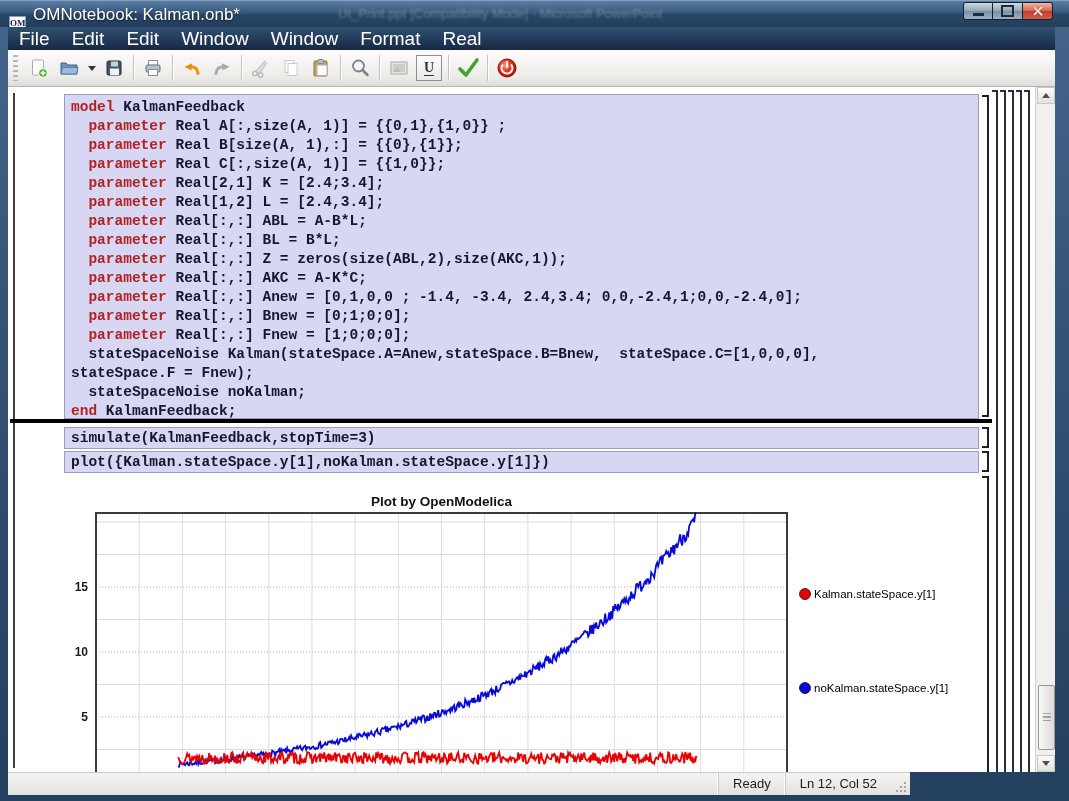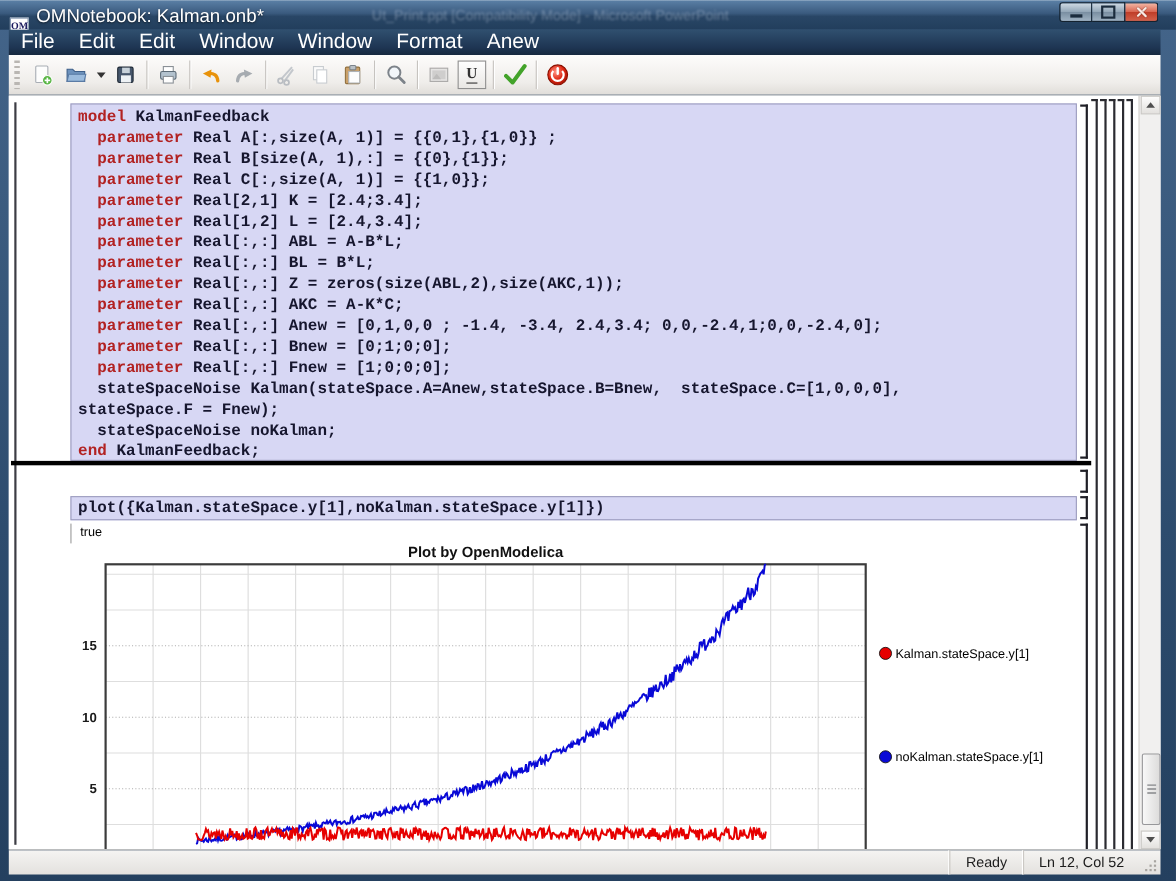--- a/index.html
+++ b/index.html
@@ -64,21 +64,21 @@
   .scrollbar{position:absolute;left:1027px;top:0;width:20px;height:685px;background:#f1f0ef;border-left:1px solid #d3d1ce;box-sizing:border-box;}
   .sb-btn{position:absolute;left:1px;width:18px;height:17px;background:linear-gradient(#fdfdfd,#e3e1de);
     border:1px solid #c9c7c4;box-sizing:border-box;display:flex;align-items:center;justify-content:center;}
   .sb-up{top:0;} .sb-down{bottom:0;}
   .tri-up{width:0;height:0;border-left:4px solid transparent;border-right:4px solid transparent;border-bottom:5px solid #4f4f4f;}
   .tri-down{width:0;height:0;border-left:4px solid transparent;border-right:4px solid transparent;border-top:5px solid #4f4f4f;}
   .sb-thumb{position:absolute;left:2px;top:598px;width:15px;height:63px;border:1px solid #97979a;border-radius:2px;
     background:linear-gradient(90deg,#f8f8f8,#dddcdb);display:flex;align-items:center;justify-content:center;}
   .sb-grip{width:8px;height:9px;background:repeating-linear-gradient(180deg,#9fa0a2 0 1.5px,transparent 1.5px 3.5px);}
   
-  .statusbar{position:absolute;left:8px;top:772px;width:1047px;height:23px;display:flex;align-items:flex-start;
+  .statusbar{position:absolute;left:8px;top:772px;width:902px;height:23px;display:flex;align-items:flex-start;
     background:linear-gradient(180deg,#f5f4f2,#e3e1de);border-top:1px solid #cecbc7;box-sizing:border-box;font-size:13px;color:#1c1c1c;}
   .sb-spacer{flex:1;}
   .sb-sec{padding:0 14px;border-left:1px solid #cbc8c4;box-shadow:-1px 0 0 #fff;line-height:22px;white-space:nowrap;}
   .resize-grip{width:14px;height:14px;margin:6px 3px 0 2px;position:relative;}
   .resize-grip::before{content:"";position:absolute;right:1px;bottom:1px;width:2px;height:2px;background:#a8a5a1;
     box-shadow:-4px 0 0 #a8a5a1,0 -4px 0 #a8a5a1,-8px 0 0 #a8a5a1,0 -8px 0 #a8a5a1,-4px -4px 0 #a8a5a1;}
 </style>
 </head>
 <body>
 
@@ -101,21 +101,21 @@
     </div>
   </div>
 
   <div class="menubar" id="menubar">
       <span class="menu-item">File</span>
       <span class="menu-item">Edit</span>
       <span class="menu-item">Edit</span>
       <span class="menu-item">Window</span>
       <span class="menu-item">Window</span>
       <span class="menu-item">Format</span>
-      <span class="menu-item">Anew</span>
+      <span class="menu-item">Real</span>
     </div>
 
   <div class="toolbar">
     <div class="grip"></div>
     <div class="tbtn">
       <svg width="22" height="22" viewBox="0 0 22 22">
         <rect x="4.5" y="3" width="11" height="15" rx="1" fill="#fdfdfd" stroke="#a8adb4"></rect>
         <circle cx="15" cy="16" r="4.4" fill="#58b544" stroke="#fff"></circle>
         <rect x="14.3" y="13.6" width="1.5" height="5" fill="#fff"></rect>
           <rect x="12.6" y="15.3" width="5" height="1.5" fill="#fff"></rect>
@@ -222,22 +222,22 @@
       </svg>
     </div>
   </div>
 
   <div class="main">
     <div class="notebook">
       <div class="left-rail"></div>
 
       <div class="cell cell-code" id="code-cell"><div><span class="kw">model</span> KalmanFeedback</div><div>  <span class="kw">parameter</span> Real A[:,size(A, 1)] = {{0,1},{1,0}} ;</div><div>  <span class="kw">parameter</span> Real B[size(A, 1),:] = {{0},{1}};</div><div>  <span class="kw">parameter</span> Real C[:,size(A, 1)] = {{1,0}};</div><div>  <span class="kw">parameter</span> Real[2,1] K = [2.4;3.4];</div><div>  <span class="kw">parameter</span> Real[1,2] L = [2.4,3.4];</div><div>  <span class="kw">parameter</span> Real[:,:] ABL = A-B*L;</div><div>  <span class="kw">parameter</span> Real[:,:] BL = B*L;</div><div>  <span class="kw">parameter</span> Real[:,:] Z = zeros(size(ABL,2),size(AKC,1));</div><div>  <span class="kw">parameter</span> Real[:,:] AKC = A-K*C;</div><div>  <span class="kw">parameter</span> Real[:,:] Anew = [0,1,0,0 ; -1.4, -3.4, 2.4,3.4; 0,0,-2.4,1;0,0,-2.4,0];</div><div>  <span class="kw">parameter</span> Real[:,:] Bnew = [0;1;0;0];</div><div>  <span class="kw">parameter</span> Real[:,:] Fnew = [1;0;0;0];</div><div>  stateSpaceNoise Kalman(stateSpace.A=Anew,stateSpace.B=Bnew,  stateSpace.C=[1,0,0,0],</div><div>stateSpace.F = Fnew);</div><div>  stateSpaceNoise noKalman;</div><div><span class="kw">end</span> KalmanFeedback;</div></div>
       <div class="cursor-line"></div>
+      <div class="cell cell-sim"><span>simulate(KalmanFeedback,stopTime=3)</span></div>
       <div class="cell cell-plot"><span>plot({Kalman.stateSpace.y[1],noKalman.stateSpace.y[1]})</span></div>
-      <div class="out-true"><span>true</span></div>
 
       <svg class="plot-svg" id="plot" width="1027" height="279">
           <line x1="131.1875" y1="20" x2="131.1875" y2="320" stroke="#dcdcdc" stroke-width="1"></line>
           <line x1="174.375" y1="20" x2="174.375" y2="320" stroke="#dcdcdc" stroke-width="1"></line>
           <line x1="217.5625" y1="20" x2="217.5625" y2="320" stroke="#dcdcdc" stroke-width="1"></line>
           <line x1="260.75" y1="20" x2="260.75" y2="320" stroke="#dcdcdc" stroke-width="1"></line>
           <line x1="303.9375" y1="20" x2="303.9375" y2="320" stroke="#dcdcdc" stroke-width="1"></line>
           <line x1="347.125" y1="20" x2="347.125" y2="320" stroke="#dcdcdc" stroke-width="1"></line>
           <line x1="390.3125" y1="20" x2="390.3125" y2="320" stroke="#dcdcdc" stroke-width="1"></line>
           <line x1="433.5" y1="20" x2="433.5" y2="320" stroke="#dcdcdc" stroke-width="1"></line>

